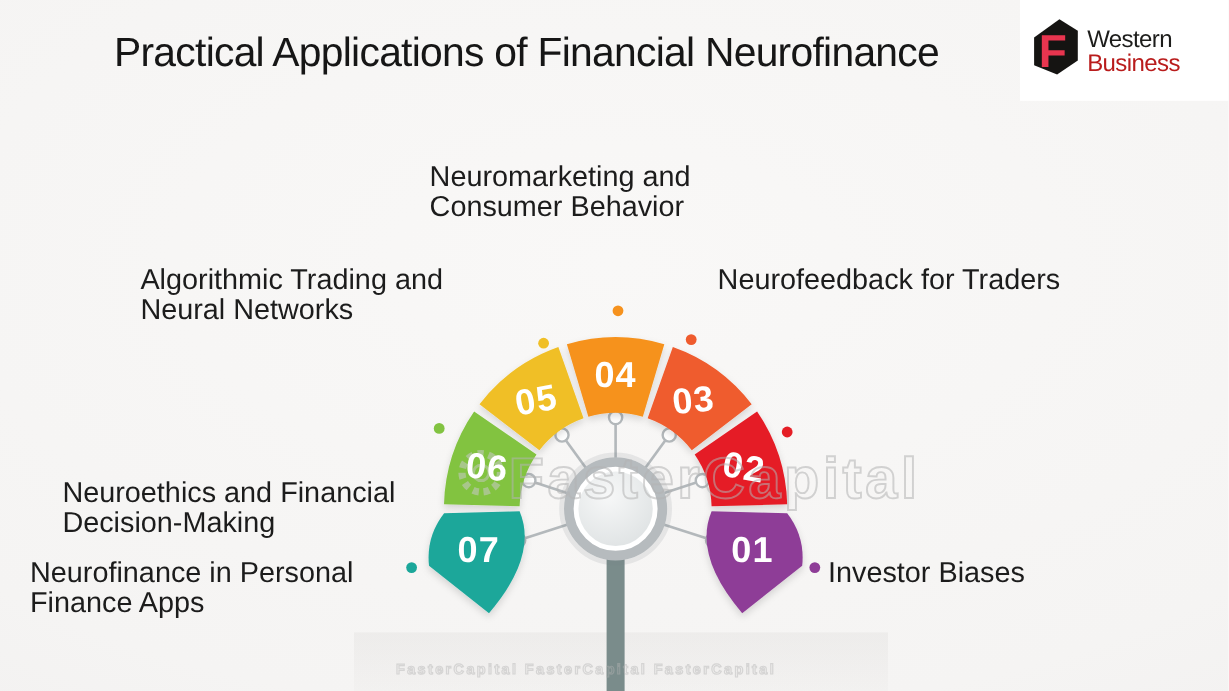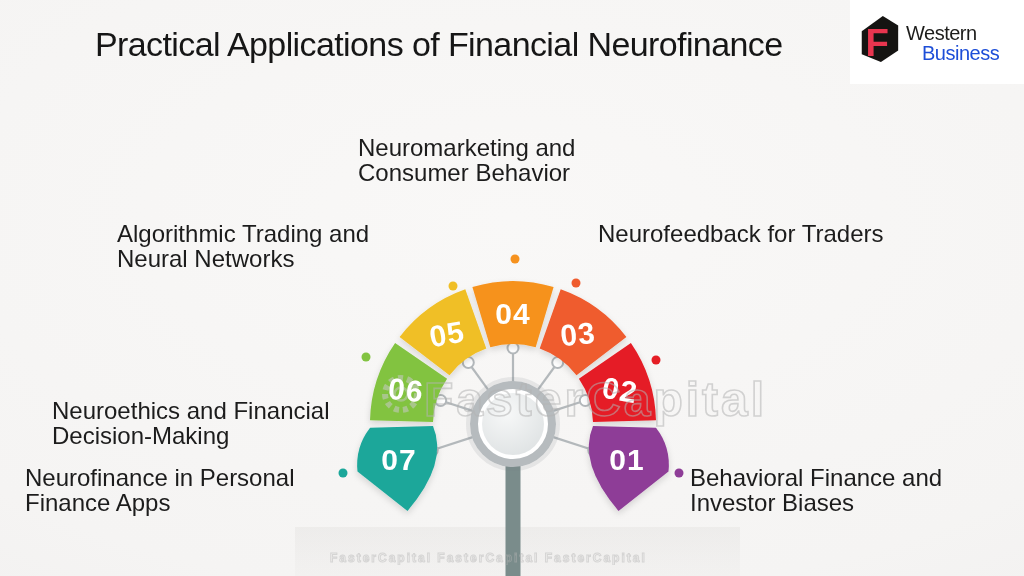--- a/index.html
+++ b/index.html
@@ -118,21 +118,21 @@
 
   <h1 class="page-title">Practical Applications of Financial Neurofinance</h1>
 
   <div class="logo-panel">
     <svg class="logo-icon" viewBox="0 0 48 56">
       <path id="logoShape" d="M6,20 L28,4 L44,14 L44,40 L26,52 L6,44 Z" fill="#151412"></path>
       <text id="logoLetter" x="10" y="46" font-family="Liberation Sans, sans-serif" font-size="40" font-weight="700" fill="#e8354f">F</text>
     </svg>
     <div class="logo-words">
       <div class="logo-word1" style="color: rgb(29, 29, 27);">Western</div>
-      <div class="logo-word2" style="color: #1d4ed8; margin-left: 16px;">Business</div>
+      <div class="logo-word2" style="color: #b91c1c;">Business</div>
     </div>
   </div>
 
   <div class="label lbl-0">
     <span>Neuromarketing and</span>
     <span>Consumer Behavior</span>
   </div>
   <div class="label lbl-1">
     <span>Algorithmic Trading and</span>
     <span>Neural Networks</span>
@@ -143,20 +143,19 @@
   </div>
   <div class="label lbl-4">
     <span>Neuroethics and Financial</span>
     <span>Decision-Making</span>
   </div>
   <div class="label lbl-5">
     <span>Neurofinance in Personal</span>
     <span>Finance Apps</span>
   </div>
   <div class="label lbl-6">
-    <span>Behavioral Finance and</span>
     <span>Investor Biases</span>
   </div>
 
   <div class="watermark-center">FasterCapital</div>
   <div class="watermark-bottom">FasterCapital FasterCapital FasterCapital</div>
 
 </div>
 
 </body></html>

